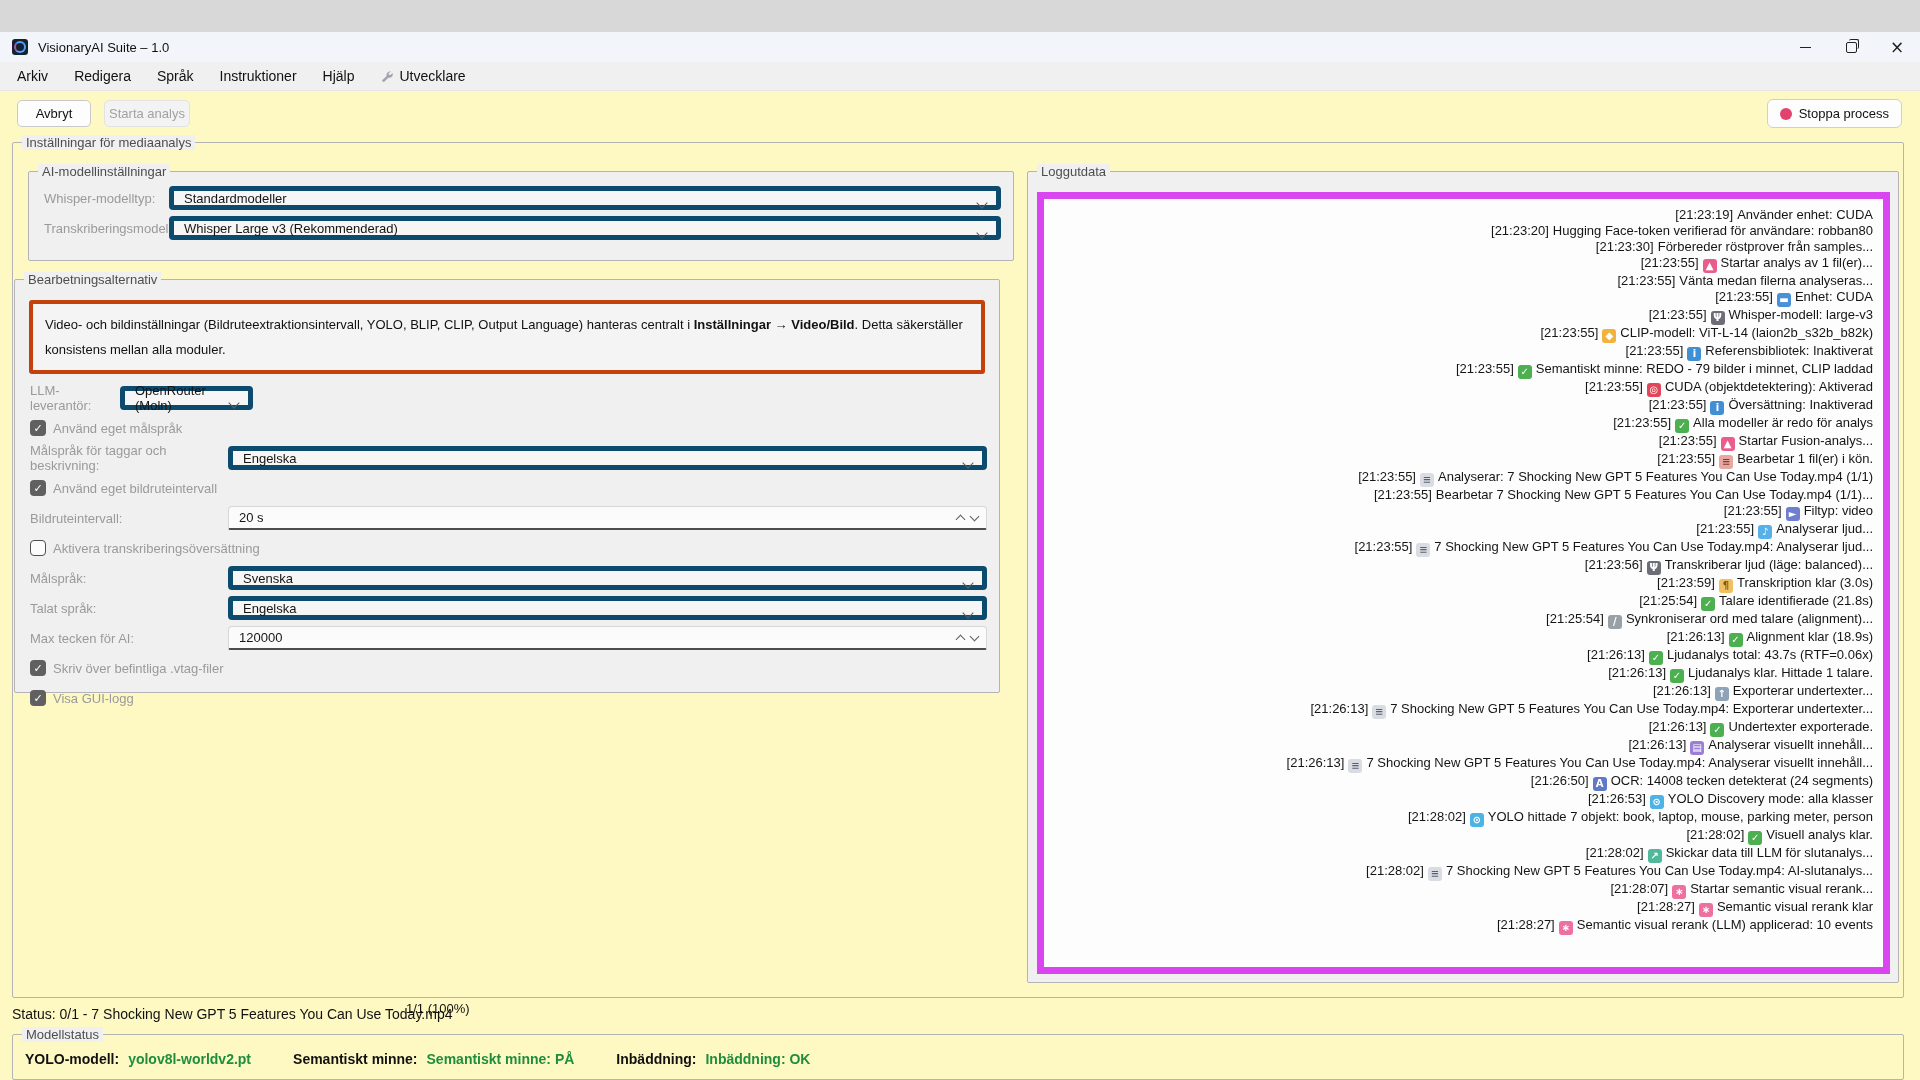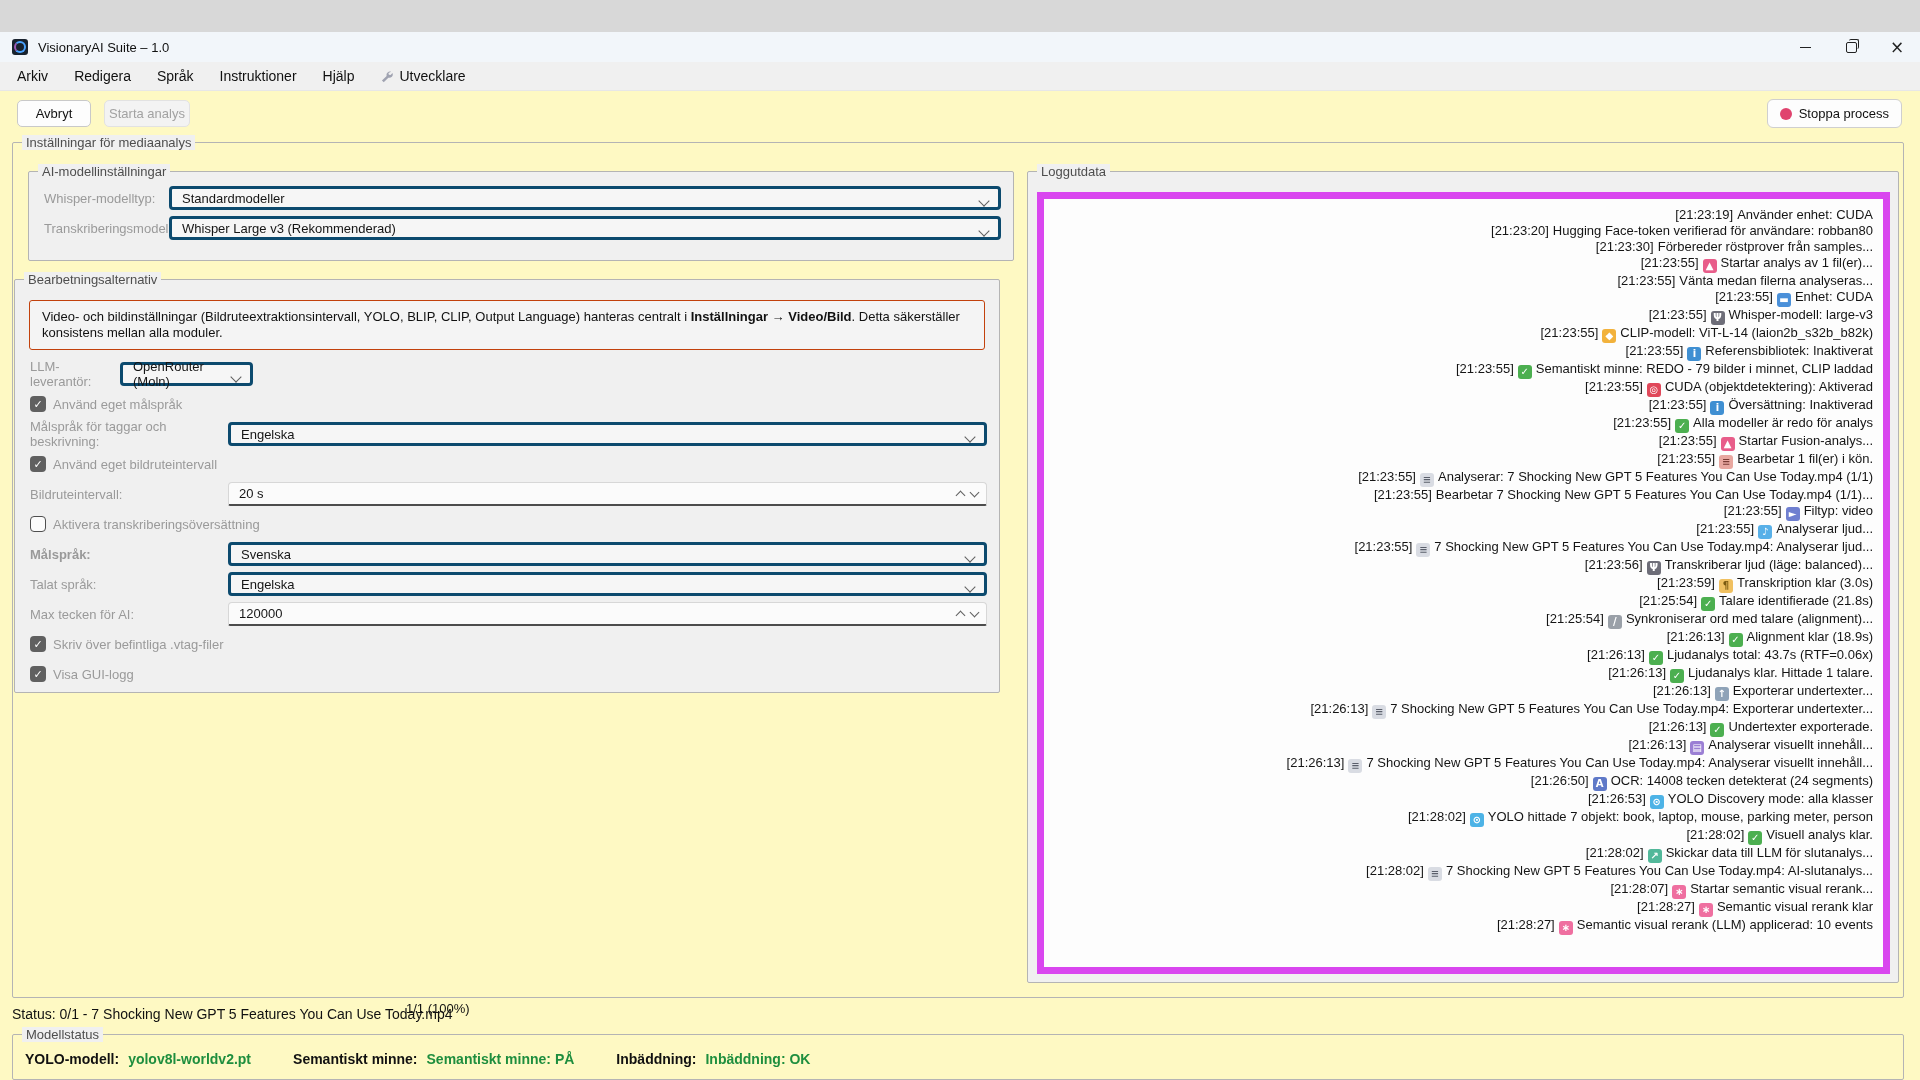--- a/index.html
+++ b/index.html
@@ -29,32 +29,32 @@
   .btn-stop{position:absolute;right:18px;top:67px;height:27px;padding:0 12px;background:#fdfdfd;border:1px solid #cfcfcf;border-radius:6px;font-size:13px;color:#111;display:flex;align-items:center;gap:7px;}
   .stop-dot{width:12px;height:12px;border-radius:50%;}
 
   
   .groupbox{position:absolute;border:1px solid #b4b4b4;border-radius:2px;}
   .gb-label{position:absolute;top:-8px;left:9px;background:#f0f0f0;padding:0 4px;font-size:13px;color:#4e4e4e;white-space:nowrap;}
 
   
   .frow{display:flex;align-items:center;height:24px;margin:6px 0 0 15px;}
   .flabel{font-size:13px;color:#9a9a9a;}
-  .combo{position:relative;height:24px;background:#f6f6f6;border:3px solid #0c4a6e;border-radius:4px;display:flex;align-items:center;padding:0 26px 0 10px;font-size:13px;color:#151515;box-sizing:border-box;}
+  .combo{position:relative;height:24px;background:#f6f6f6;border:5px solid #0c4a6e;border-radius:4px;display:flex;align-items:center;padding:0 26px 0 10px;font-size:13px;color:#151515;box-sizing:border-box;}
   .chev{position:absolute;right:10px;top:8px;width:7px;height:7px;border-right:1.5px solid #5f5f5f;border-bottom:1.5px solid #5f5f5f;transform:rotate(45deg);}
   .entryline{position:relative;height:24px;background:#fbfbfb;border:1px solid #d7d7d7;border-bottom:2px solid #4c4c4c;border-radius:4px 4px 2px 2px;display:flex;align-items:center;padding:0 34px 0 10px;font-size:13px;color:#151515;box-sizing:border-box;}
   .spinchevs{position:absolute;right:8px;top:0;height:100%;display:flex;align-items:center;gap:7px;}
   .sc{width:6px;height:6px;border-right:1.4px solid #5f5f5f;border-bottom:1.4px solid #5f5f5f;}
   .sc.up{transform:rotate(-135deg);margin-top:3px;}
   .sc.down{transform:rotate(45deg);margin-top:-2px;}
   .cb{width:16px;height:16px;border-radius:4px;box-sizing:border-box;display:flex;align-items:center;justify-content:center;margin-right:7px;flex:0 0 auto;}
   .cb.on{background:#606060;color:#fff;font-size:11px;font-family:"DejaVu Sans",sans-serif;}
   .cb.off{background:#fcfcfc;border:1.5px solid #4f4f4f;}
 
-  .notice{margin:20px 14px 12px 14px;background:#f4f4f4;border:1px solid #c2410c;border-radius:3px;padding:8px 12px;font-size:13px;line-height:16px;color:#111;}
+  .notice{margin:20px 14px 12px 14px;background:#f4f4f4;border:4px solid #c2410c;border-radius:3px;padding:8px 12px;font-size:13px;line-height:25px;color:#111;}
   .notice b{font-weight:bold;}
 
   
   .logbox{position:absolute;left:9px;top:20px;right:8px;bottom:8px;background:#fdfdfd;border:7px solid #d946ef;overflow:hidden;padding:8px 10px;box-sizing:border-box;text-align:right;}
   .log-line{font-size:13px;line-height:16px;white-space:nowrap;color:#151515;}
   .badge{display:inline-flex;align-items:center;justify-content:center;width:14px;height:14px;border-radius:3px;font-size:10px;font-weight:bold;margin:0 4px 0 4px;vertical-align:-2px;font-family:"DejaVu Sans",sans-serif;}
   .nospace{margin-left:4px;}
 
   
   .status-line{position:absolute;left:12px;top:974px;font-size:14px;color:#111;}
@@ -176,21 +176,21 @@
                 <span class="sc up"></span>
                 <span class="sc down"></span>
               </span>
             </div>
           </div>
           <div class="frow">
             <span class="cb off"></span>
             <span class="flabel">Aktivera transkriberingsöversättning</span>
           </div>
           <div class="frow">
-            <span class="flabel" style="width:198px;font-weight:bold;">Målspråk:</span>
+            <span class="flabel" style="width:198px;">Målspråk:</span>
             <div class="combo" style="width:759px;">
               <span>Svenska</span>
               <span class="chev"></span>
             </div>
           </div>
           <div class="frow">
             <span class="flabel" style="width:198px;">Talat språk:</span>
             <div class="combo" style="width:759px;">
               <span>Engelska</span>
               <span class="chev"></span>

